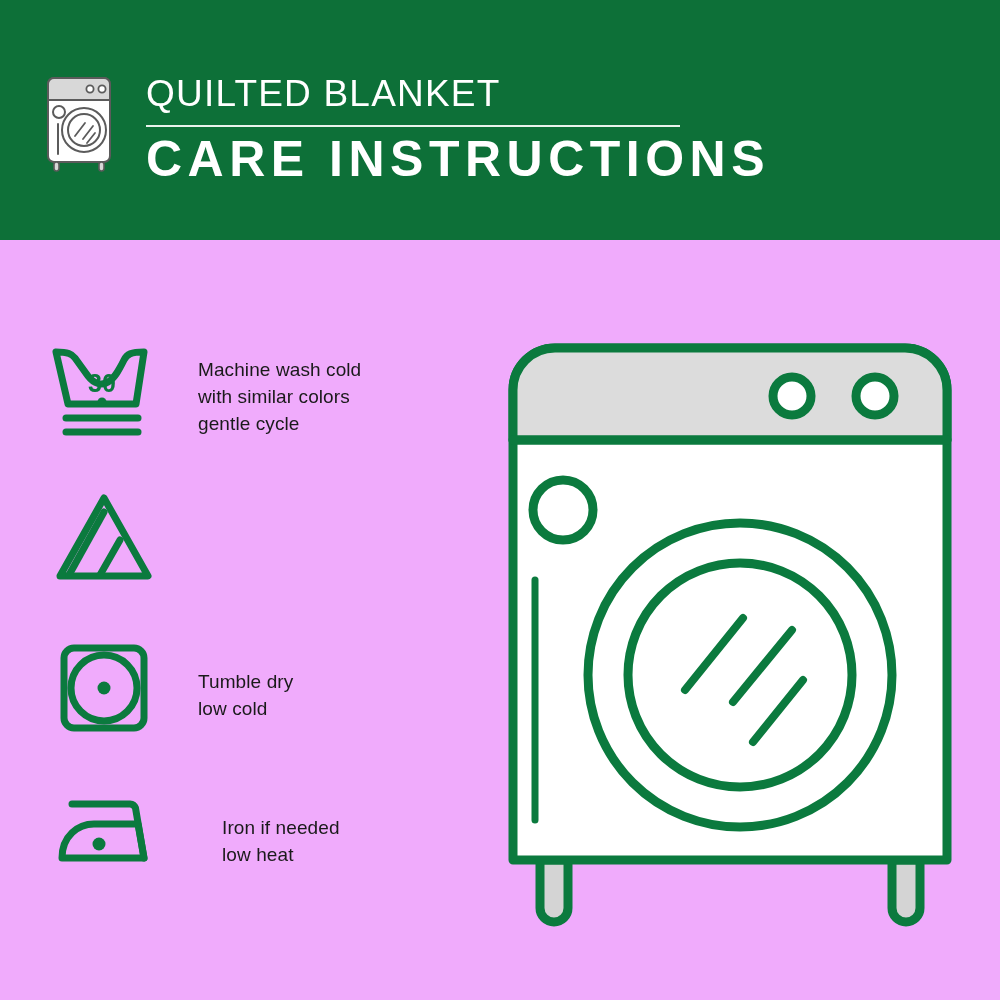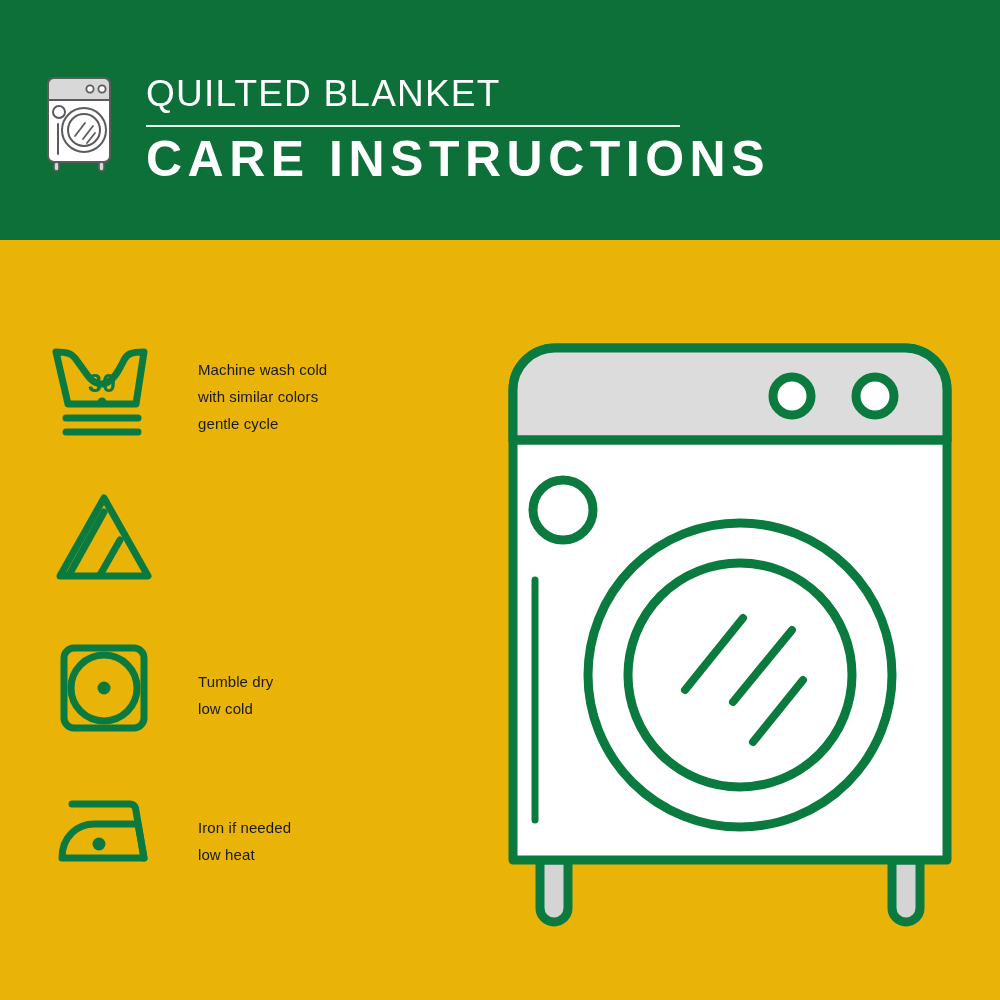--- a/index.html
+++ b/index.html
@@ -5,21 +5,21 @@
   * { box-sizing: border-box; margin: 0; padding: 0; }
   html, body {
     width: 1000px; height: 1000px;
     background: #ffffff;
     font-family: "Liberation Sans", sans-serif;
     overflow: hidden;
   }
   #page {
     position: relative;
     width: 1000px; height: 1000px;
-    background: #eab308;
+    background: #f0abfc;
   }
 
   
   #header-band {
     position: absolute;
     left: 0; top: 0;
     width: 1000px; height: 240px;
     background: #0d7038;
   }
   #header-logo {
@@ -70,33 +70,33 @@
     align-items: flex-start;
   }
   .care-symbol {
     flex: 0 0 auto;
     width: 112px;
     display: flex;
     align-items: center;
     justify-content: center;
   }
   .care-label {
-    font-size: 15px;
+    font-size: 19px;
     line-height: 27px;
     color: #1a1a1a;
     font-weight: 400;
     letter-spacing: 0.1px;
     padding-left: 38px;
     white-space: pre-line;
     font-family: "Liberation Sans", sans-serif;
   }
   #row-wash   { top: 102px; }
   #row-bleach { top: 250px; }
   #row-dry    { top: 400px; }
-  #row-iron   { top: 548px; }
+  #row-iron   { top: 548px; gap: 24px; }
 
   #row-wash   .care-label { padding-top: 14px; }
   #row-bleach .care-label { padding-top: 26px; }
   #row-dry    .care-label { padding-top: 28px; }
   #row-iron   .care-label { padding-top: 26px; }
 
   
   #machine-illustration {
     position: absolute;
     left: 495px; top: 330px;

